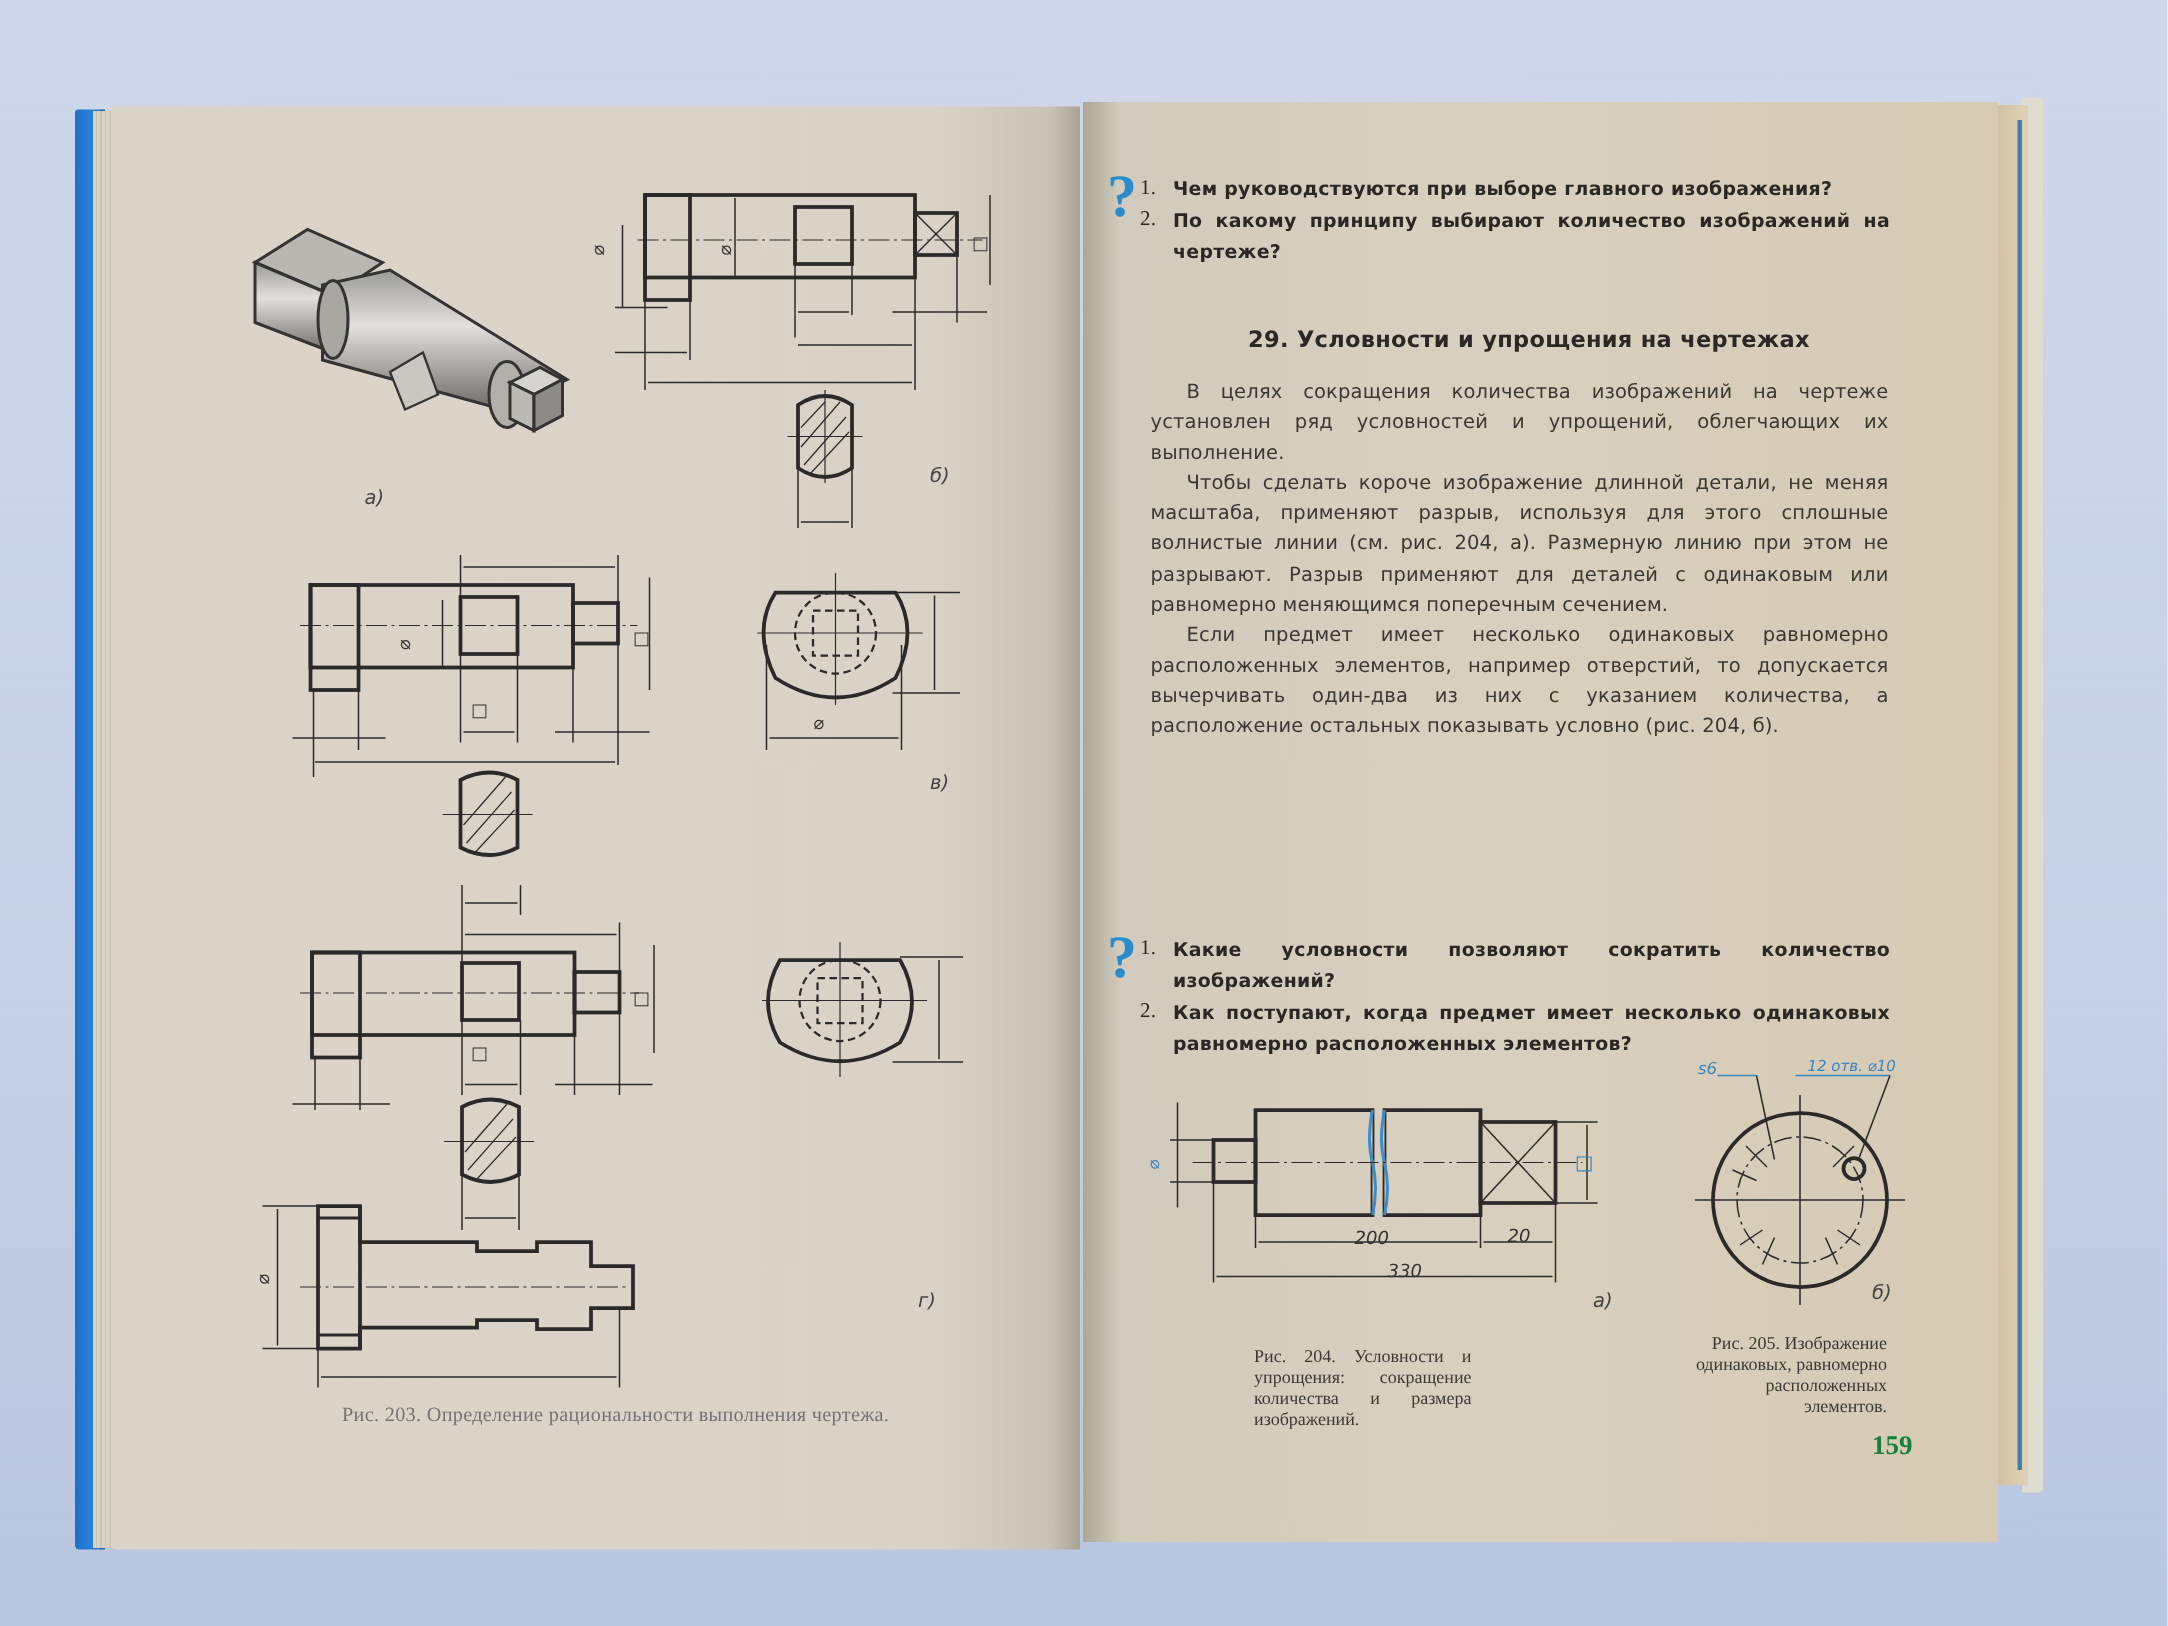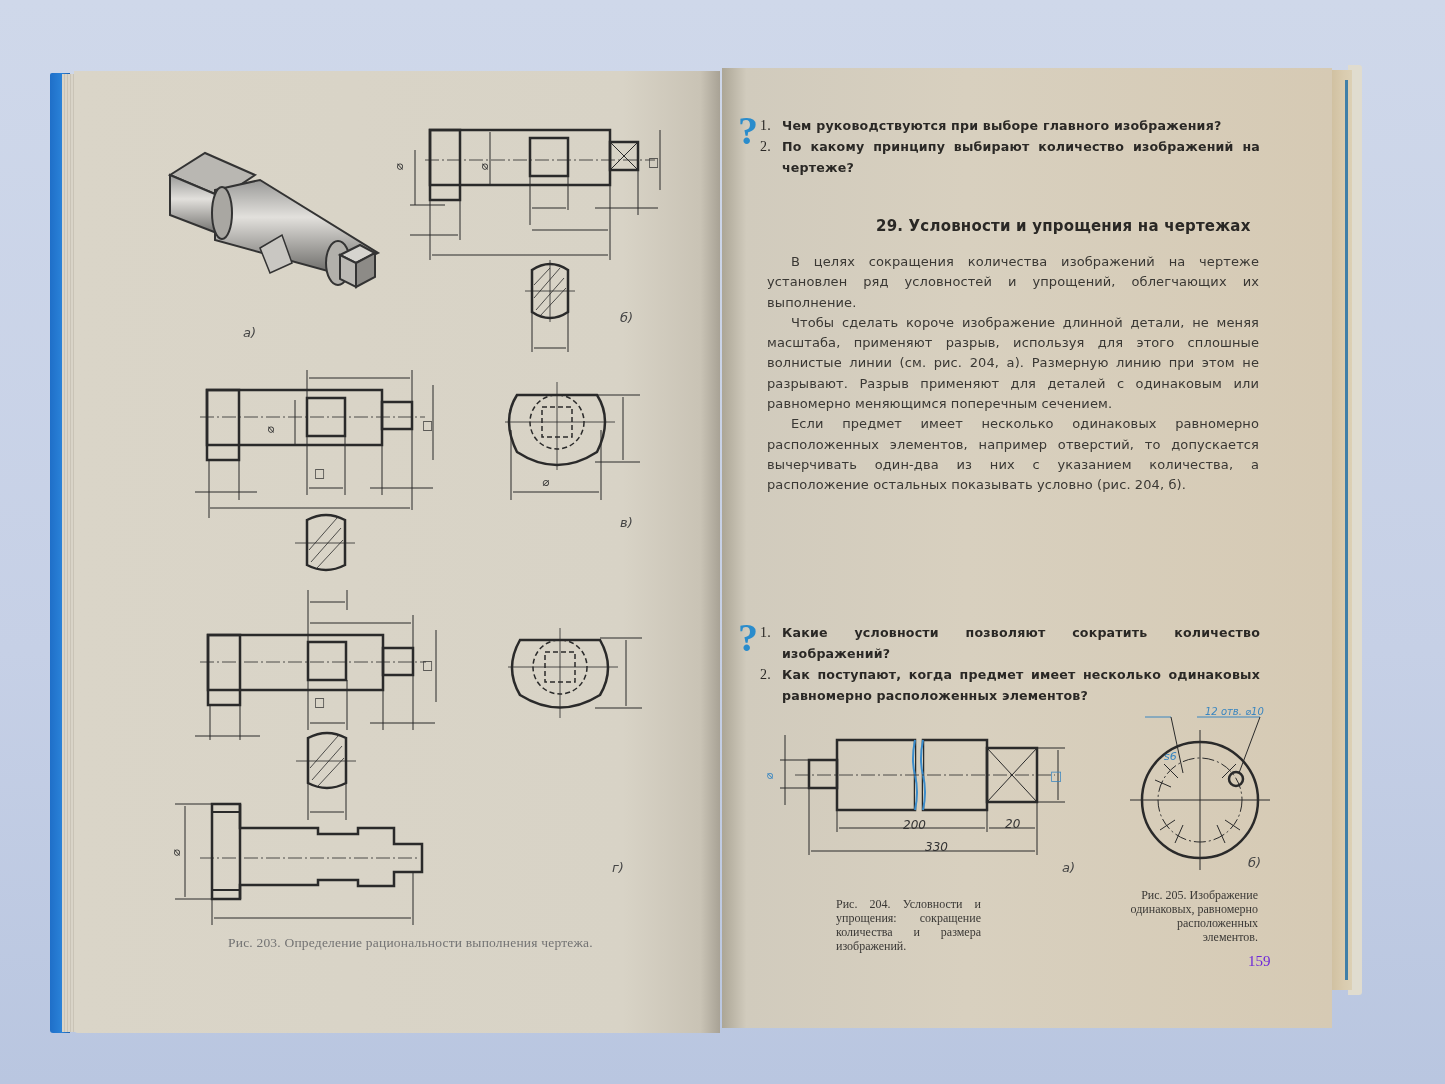--- a/index.html
+++ b/index.html
@@ -65,33 +65,32 @@
   .qitem {
     font-family:"DejaVu Sans",sans-serif; font-weight:bold; font-size:12.6px;
     line-height:21px; color:#2a2825; display:flex; letter-spacing:0.2px;
   }
   .qitem .num { width:22px; flex:none; font-weight:normal; font-family:"Liberation Serif",serif; font-size:14px;}
   .qitem .txt { flex:1; text-align:justify; }
   .section-title {
     position:absolute; left:832px; top:217px;
     font-family:"DejaVu Sans",sans-serif; font-weight:bold; font-size:15px; color:#2a2825;
     letter-spacing:0.2px;
-    margin-left:44px;
   }
   .body-text {
     position:absolute; left:767px; top:252px; width:492px;
     font-family:"DejaVu Sans",sans-serif; font-size:13px; line-height:20.3px; color:#3a3834;
     text-align:justify; letter-spacing:0.1px;
   }
   .body-text p { margin:0; text-indent:24px; }
   .small-cap {
     position:absolute; font-size:12px; line-height:14px; color:#3a3835; text-align:justify;
   }
   .page-num {
-    position:absolute; left:1248px; top:953px; font-size:15px; color:#6d28d9;
+    position:absolute; left:1248px; top:953px; font-size:18px; color:#15803d;font-weight:bold;
   }
   .blue-label {
     position:absolute; font-family:"DejaVu Sans",sans-serif; font-style:italic;
     font-size:11px; color:#3a86c0;
   }
   .dim-label {
     position:absolute; font-family:"DejaVu Sans",sans-serif; font-style:italic;
     font-size:12px; color:#333;
   }
 </style>
@@ -357,20 +356,20 @@
     <line x1="35" y1="105" x2="50" y2="95" stroke-width="1"></line>
     <line x1="50" y1="118" x2="58" y2="100" stroke-width="1"></line>
     <line x1="100" y1="118" x2="92" y2="100" stroke-width="1"></line>
     <line x1="115" y1="105" x2="100" y2="95" stroke-width="1"></line>
     <line x1="20" y1="-8" x2="46" y2="-8" stroke="#3a86c0" stroke-width="1"></line>
     <line x1="46" y1="-8" x2="58" y2="48" stroke-width="1"></line>
     <line x1="72" y1="-8" x2="135" y2="-8" stroke="#3a86c0" stroke-width="1"></line>
     <line x1="135" y1="-8" x2="114" y2="48" stroke-width="1"></line>
   </svg>
 </div>
-<div class="blue-label" style="left:1164px;top:706px;margin-top:44px;">s6</div>
+<div class="blue-label" style="left:1132px;top:706px;">s6</div>
 <div class="blue-label" style="left:1205px;top:706px;font-size:10px;">12 отв. ⌀10</div>
 <div class="fig-label" style="left:1248px;top:855px;">б)</div>
 
 <div class="small-cap" style="left:836px;top:897px;width:145px;">Рис. 204. Условности и упрощения: сокращение количества и размера изображений.</div>
 <div class="small-cap" style="left:1130px;top:888px;width:128px;text-align:right;">Рис. 205. Изображение одинаковых, равномерно расположенных элементов.</div>
 
 <div class="page-num">159</div>
 
 </body></html>

